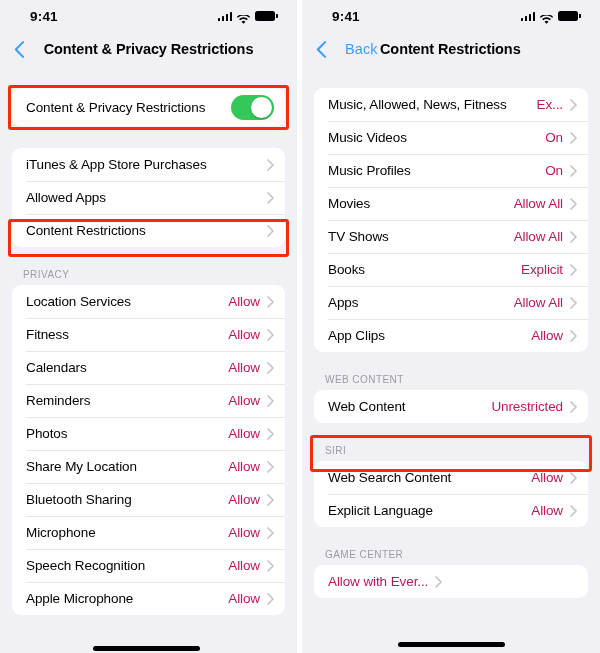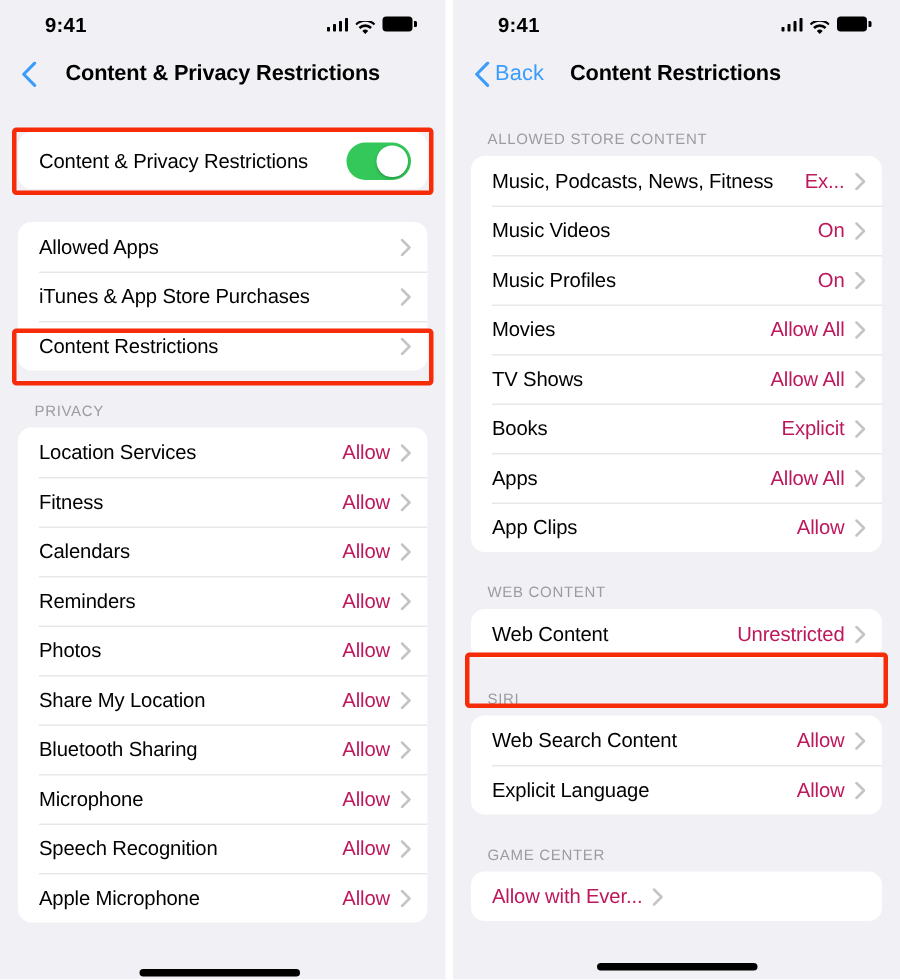--- a/index.html
+++ b/index.html
@@ -43,21 +43,21 @@
   }
 
   
   .navbar {
     height: 34px;
     display: flex; align-items: center;
     position: relative;
     padding: 0 14px;
   }
   .nav-back {
-    display: flex; align-items: center; gap: 3px;
+    display: flex; align-items: center; gap: 18px;
     color: #0a84ff; cursor: pointer;
     z-index: 2;
   }
   .chev-back { width: 11px; height: 17px; display: block; }
   .nav-back-label { font-size: 14.5px; color: #3b9dfb; letter-spacing: .1px; }
   .nav-title {
     position: absolute; left: 0; right: 0;
     text-align: center;
     font-size: 14.5px; font-weight: bold; color: #000;
     letter-spacing: -.1px;
@@ -169,27 +169,27 @@
           <span class="toggle">
               <span class="knob"></span>
             </span>
         </div>
       </div>
 
       <div class="gap-lg"></div>
 
       <div class="card">
         <div class="row">
+          <span class="row-label">iTunes &amp; App Store Purchases</span>
+          <svg class="chev" viewBox="0 0 7 12">
+              <path d="M1 1l5 5-5 5" stroke="#c4c4c8" stroke-width="1.7" fill="none" stroke-linecap="round" stroke-linejoin="round"></path>
+            </svg>
+        </div>
+        <div class="row">
           <span class="row-label">Allowed Apps</span>
-          <svg class="chev" viewBox="0 0 7 12">
-              <path d="M1 1l5 5-5 5" stroke="#c4c4c8" stroke-width="1.7" fill="none" stroke-linecap="round" stroke-linejoin="round"></path>
-            </svg>
-        </div>
-        <div class="row">
-          <span class="row-label">iTunes &amp; App Store Purchases</span>
           <svg class="chev" viewBox="0 0 7 12">
               <path d="M1 1l5 5-5 5" stroke="#c4c4c8" stroke-width="1.7" fill="none" stroke-linecap="round" stroke-linejoin="round"></path>
             </svg>
         </div>
         <div class="row">
           <span class="row-label">Content Restrictions</span>
           <svg class="chev" viewBox="0 0 7 12">
               <path d="M1 1l5 5-5 5" stroke="#c4c4c8" stroke-width="1.7" fill="none" stroke-linecap="round" stroke-linejoin="round"></path>
             </svg>
         </div>
@@ -304,24 +304,23 @@
             <path d="M9.3 1.2 1.6 9l7.7 7.8" stroke="#3b9dfb" stroke-width="2.2" fill="none" stroke-linecap="round" stroke-linejoin="round"></path>
           </svg>
         <span class="nav-back-label">Back</span>
       </span>
       <span class="nav-title">Content Restrictions</span>
     </div>
 
     <div class="scroll">
       <div class="gap-lg"></div>
 
-      <div class="sec-header">ALLOWED STORE CONTENT</div>
-      <div class="card">
-        <div class="row">
-          <span class="row-label">Music, Podcasts, News, Fitness</span>
+      <div class="card">
+        <div class="row">
+          <span class="row-label">Music, Allowed, News, Fitness</span>
           <span class="row-value">Ex...</span>
           <svg class="chev" viewBox="0 0 7 12">
               <path d="M1 1l5 5-5 5" stroke="#c4c4c8" stroke-width="1.7" fill="none" stroke-linecap="round" stroke-linejoin="round"></path>
             </svg>
         </div>
         <div class="row">
           <span class="row-label">Music Videos</span>
           <span class="row-value">On</span>
           <svg class="chev" viewBox="0 0 7 12">
               <path d="M1 1l5 5-5 5" stroke="#c4c4c8" stroke-width="1.7" fill="none" stroke-linecap="round" stroke-linejoin="round"></path>

